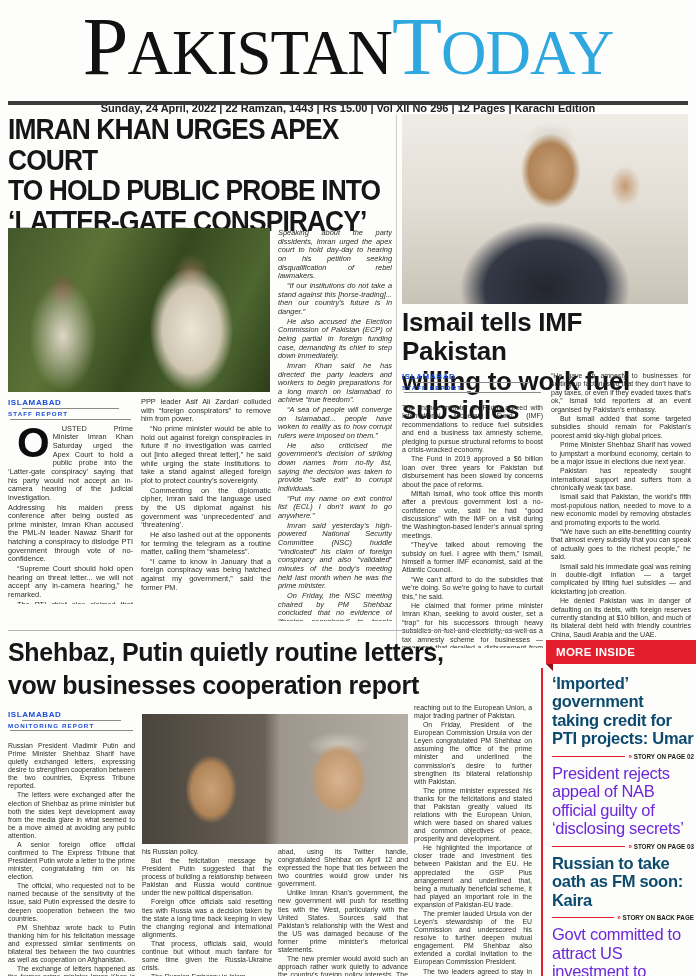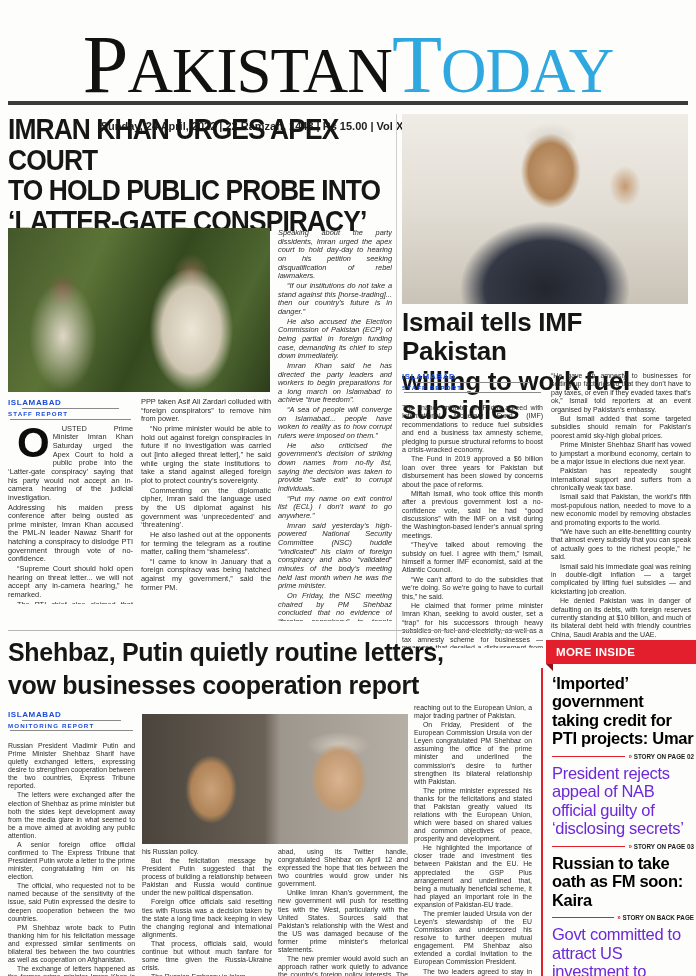--- a/index.html
+++ b/index.html
@@ -1,20 +1,20 @@
 <!DOCTYPE html>
 <html><head>
 <meta charset="utf-8">
 <style>
   html,body{margin:0;padding:0;background:#e8e8e8;}
   .page{position:relative;width:696px;height:976px;background:#fdfdfb;overflow:hidden;
         font-family:"Liberation Sans",sans-serif;color:#2b2b2b;margin:0 auto;}
   
   .masthead{position:absolute;left:0;top:0;width:696px;text-align:center;}
-  .mast-title{font-family:"Liberation Serif",serif;line-height:1;padding-top:24px;letter-spacing:-1px;}
+  .mast-title{font-family:"Liberation Serif",serif;line-height:1;padding-top:6px;letter-spacing:-1px;}
   .mast-init{font-size:82px;}
   .mast-rest{font-size:63px;}
   .mast-black{color:#111;}
   .mast-blue{color:#2fa8e0;}
   .mast-dateline{font-size:11px;font-weight:bold;color:#222;margin-top:14px;}
   .mast-rule{position:absolute;left:8px;top:101px;width:680px;height:4px;background:#3b3b3b;}
   
   .headline{font-weight:bold;color:#161616;}
   .headline span{display:block;}
   .lead-headline{position:absolute;left:8px;top:114px;width:430px;font-size:29px;line-height:1.06;
@@ -62,21 +62,21 @@
   .hrule-section{position:absolute;left:8px;top:630px;width:526px;height:1px;background:#b5b5b5;}
   .vrule-red{position:absolute;left:541px;top:668px;width:1.5px;height:308px;background:#e31e2d;}
   
   .mi-banner{position:absolute;left:546px;top:640px;width:150px;height:24px;background:#e31e2d;
              color:#fff;font-size:11.5px;font-weight:bold;letter-spacing:0.3px;
              display:flex;align-items:center;padding-left:10px;box-sizing:border-box;}
   .mi-fold{position:absolute;left:546px;top:664px;width:0;height:0;
            border-top:7px solid #8f0f1b;border-left:7px solid transparent;}
   .sidebar{position:absolute;left:552px;top:670px;width:142px;}
   .mi-title{font-size:16.5px;line-height:1.12;letter-spacing:-0.3px;margin:4px 0 0;}
-  .mi-bold{font-weight:bold;color:#000000;}
+  .mi-bold{font-weight:bold;color:#0c4a6e;}
   .mi-light{font-weight:normal;color:#6d28d9;}
   .mi-ref{display:flex;align-items:center;margin:5px 0 4px;}
   .mi-ref .line{flex:1;height:1.5px;background:#e31e2d;margin-right:3px;}
   .mi-ref .txt{font-size:6.3px;font-weight:bold;color:#1c1c1c;white-space:nowrap;}
 </style>
 </head>
 <body>
 
 <div class="page">
 
@@ -106,21 +106,21 @@
     <p><span class="dropcap">O</span><span>USTED Prime Minister Imran Khan Saturday urged the Apex Court to hold a public probe into the ‘Latter-gate conspiracy’ saying that his party would not accept an in-camera hearing of the judicial investigation.</span></p>
     <div>
         <p>Addressing his maiden press conference after being ousted as prime minister, Imran Khan accused the PML-N leader Nawaz Sharif for hatching a conspiracy to dislodge PTI government through vote of no-confidence.</p>
         <p>“Supreme Court should hold open hearing on threat letter... we will not accept any in-camera hearing,” he remarked.</p>
         <p>The PTI chief also claimed that Prime Minister Shehbaz Sharif and</p>
       </div>
   </div>
 
   <div class="colText lead-size" style="left:141px;top:398px;width:130px;height:206px;">
     <div>
-        <p>PPP taken Asif Ali Zardari colluded with “foreign conspirators” to remove him from power.</p>
+        <p>PPP leader Asif Ali Zardari colluded with “foreign conspirators” to remove him from power.</p>
         <p>“No prime minister would be able to hold out against foreign conspiracies in future if no investigation was carried out [into alleged threat letter],” he said while urging the state institutions to take a stand against alleged foreign plot to protect country’s sovereignty.</p>
         <p>Commenting on the diplomatic cipher, Imran said the language used by the US diplomat against his government was ‘unprecedented’ and ‘threatening’.</p>
         <p>He also lashed out at the opponents for terming the telegram as a routine matter, calling them “shameless”.</p>
         <p>“I came to know in January that a foreign conspiracy was being hatched against my government,” said the former PM.</p>
       </div>
   </div>
 
   <div class="colText lead-size" style="left:278px;top:229px;width:114px;height:392px;font-style:italic;">
     <div>
         <p>Speaking about the party dissidents, Imran urged the apex court to hold day-day to hearing on his petition seeking disqualification of rebel lawmakers.</p>

